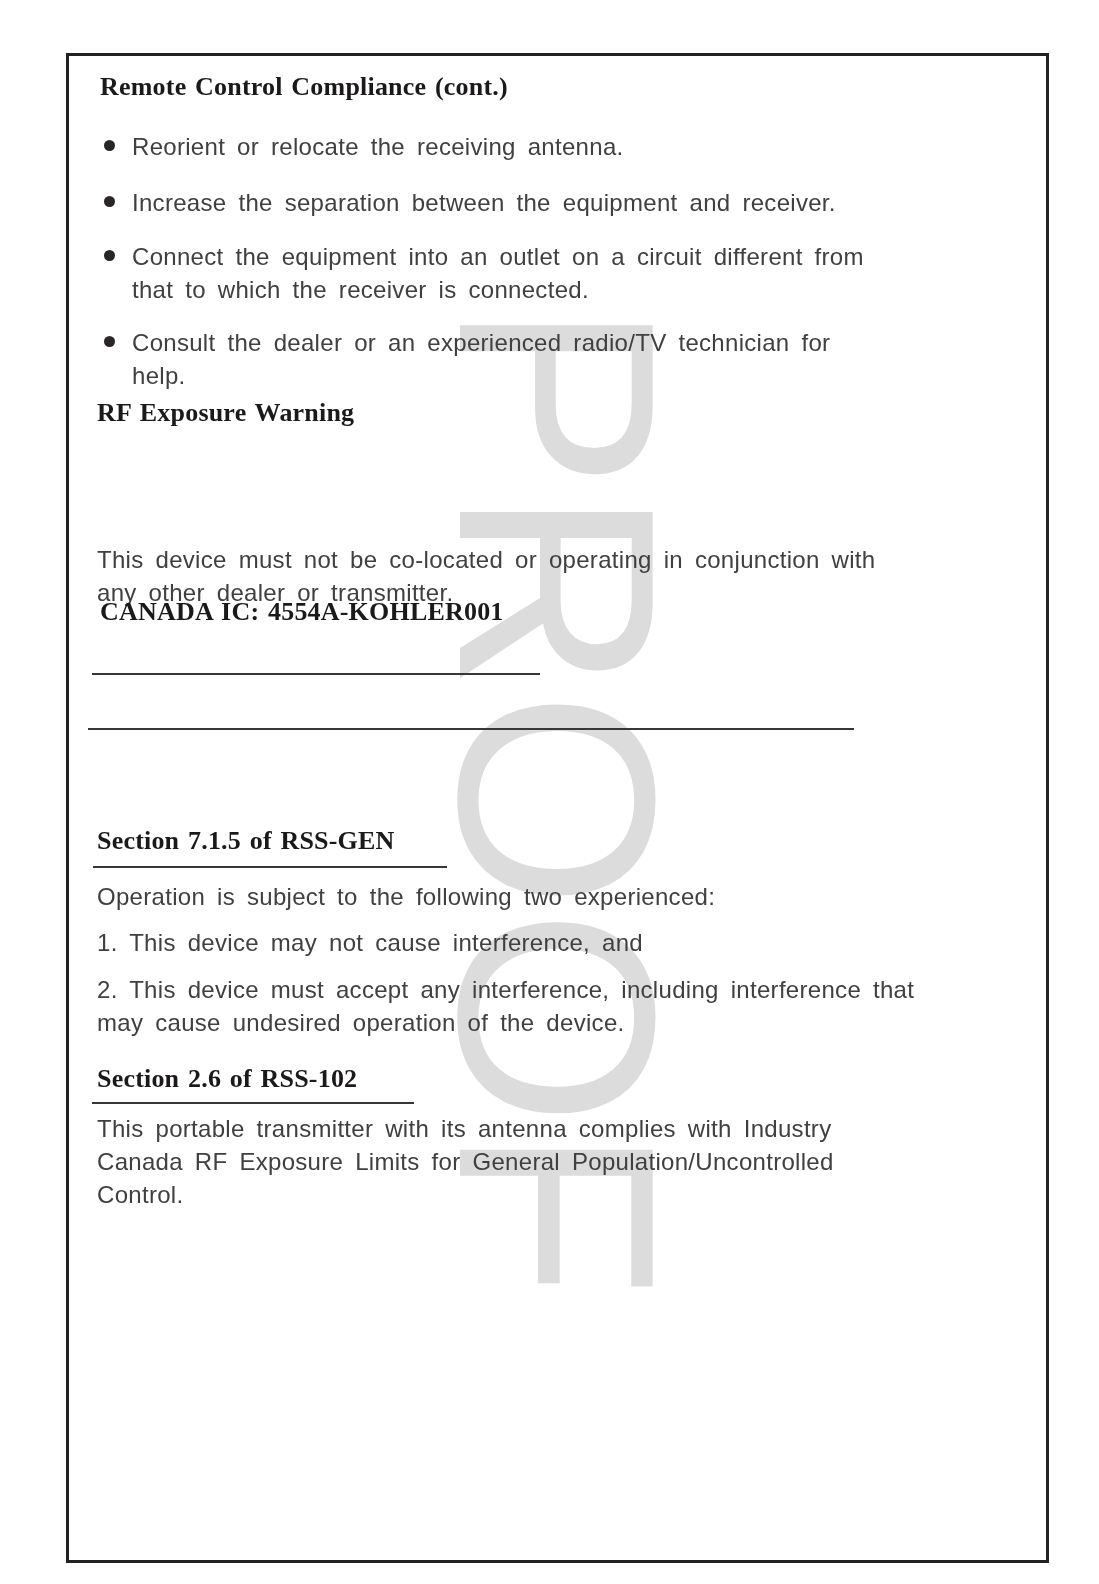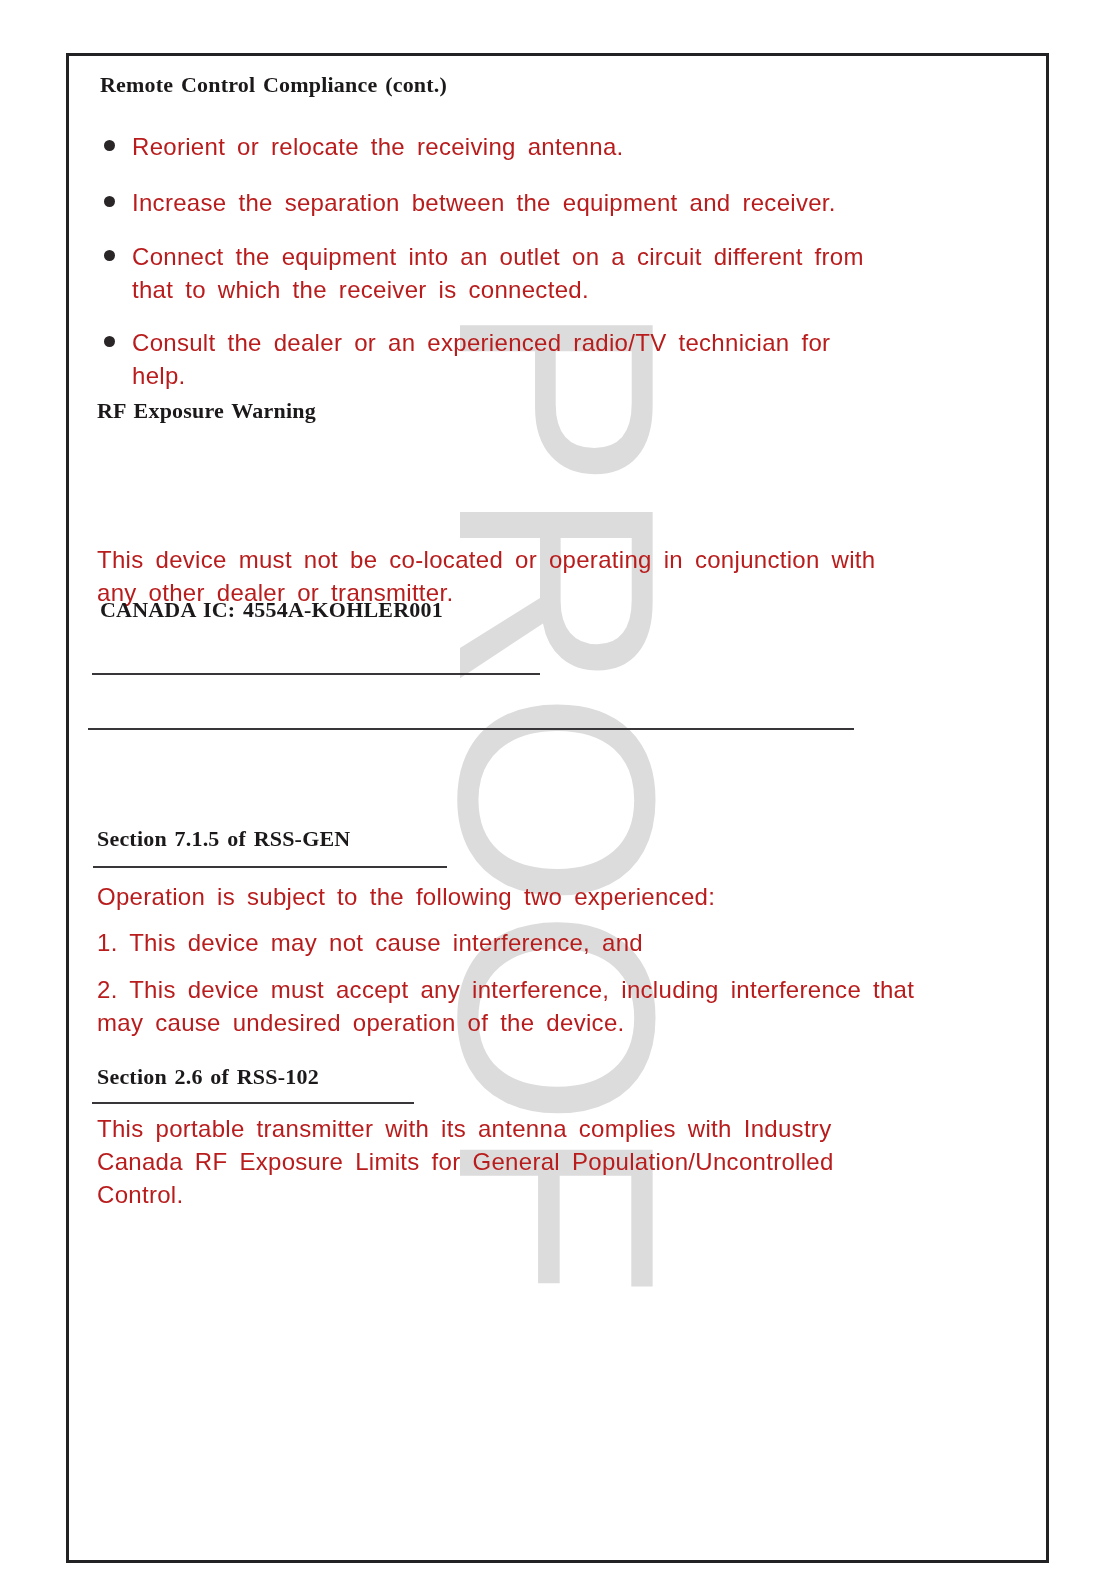--- a/index.html
+++ b/index.html
@@ -17,24 +17,24 @@
     position:absolute; left:57px; top:655px; width:1000px; height:290px;
     line-height:290px; text-align:center; font-size:280px;
     color:#dcdcdc; letter-spacing:0px;
     transform:rotate(90deg); transform-origin:center center;
     font-family:"Liberation Sans","DejaVu Sans",sans-serif;
     user-select:none;
   }
   .abs { position:absolute; }
   .serif-h {
     font-family:"Liberation Serif","DejaVu Serif",serif;
-    font-weight:700; font-size:22px; color:#1c191a;
+    font-weight:700; font-size:26px; color:#1c191a;
     letter-spacing:0.2px; word-spacing:2px; white-space:nowrap;
   }
-  .body-txt { font-size:24px; line-height:33px; letter-spacing:0.3px; word-spacing:5px; color:#b91c1c; }
+  .body-txt { font-size:24px; line-height:33px; letter-spacing:0.3px; word-spacing:5px; color:#404040; }
   .tline { white-space:nowrap; }
   .bullet-row { position:absolute; left:104px; width:860px; }
   .bullet-dot {
     position:absolute; left:0; top:10px; width:11px; height:11px;
     border-radius:50%; background:#2a2627;
   }
   .bullet-text { margin-left:28px; }
   .rule { position:absolute; height:2px; background:#39363a; }
 </style>
 </head>

